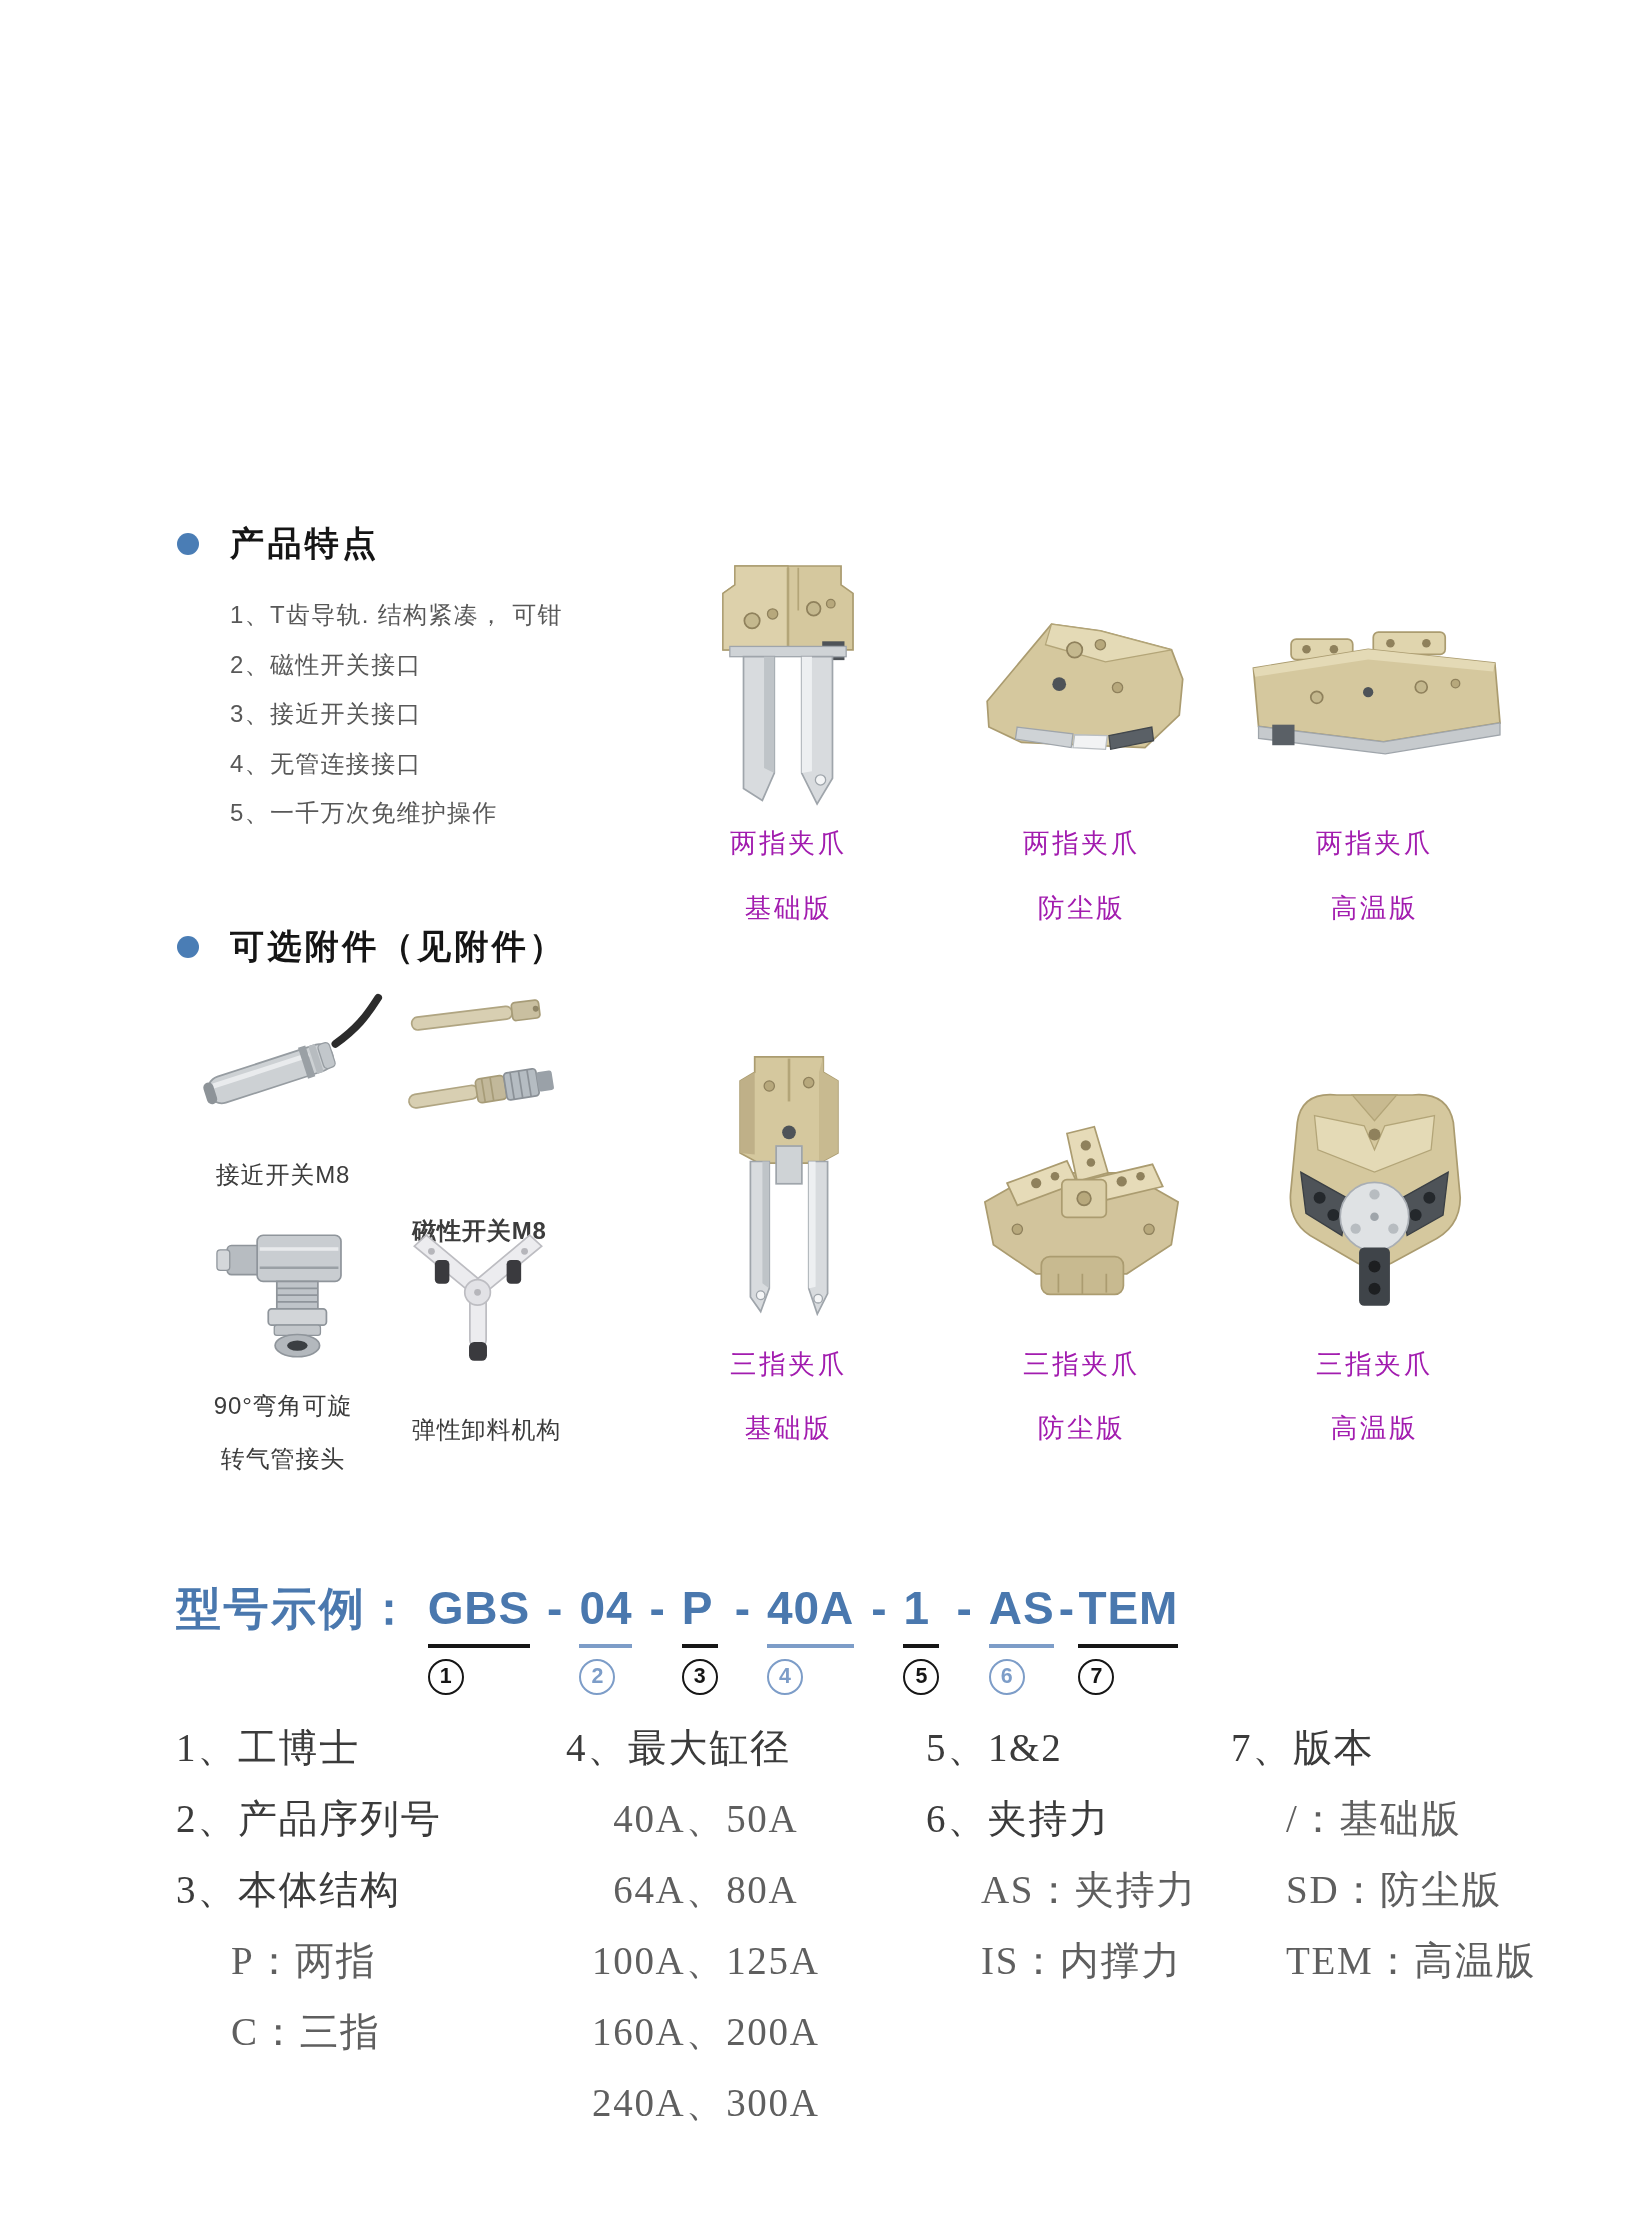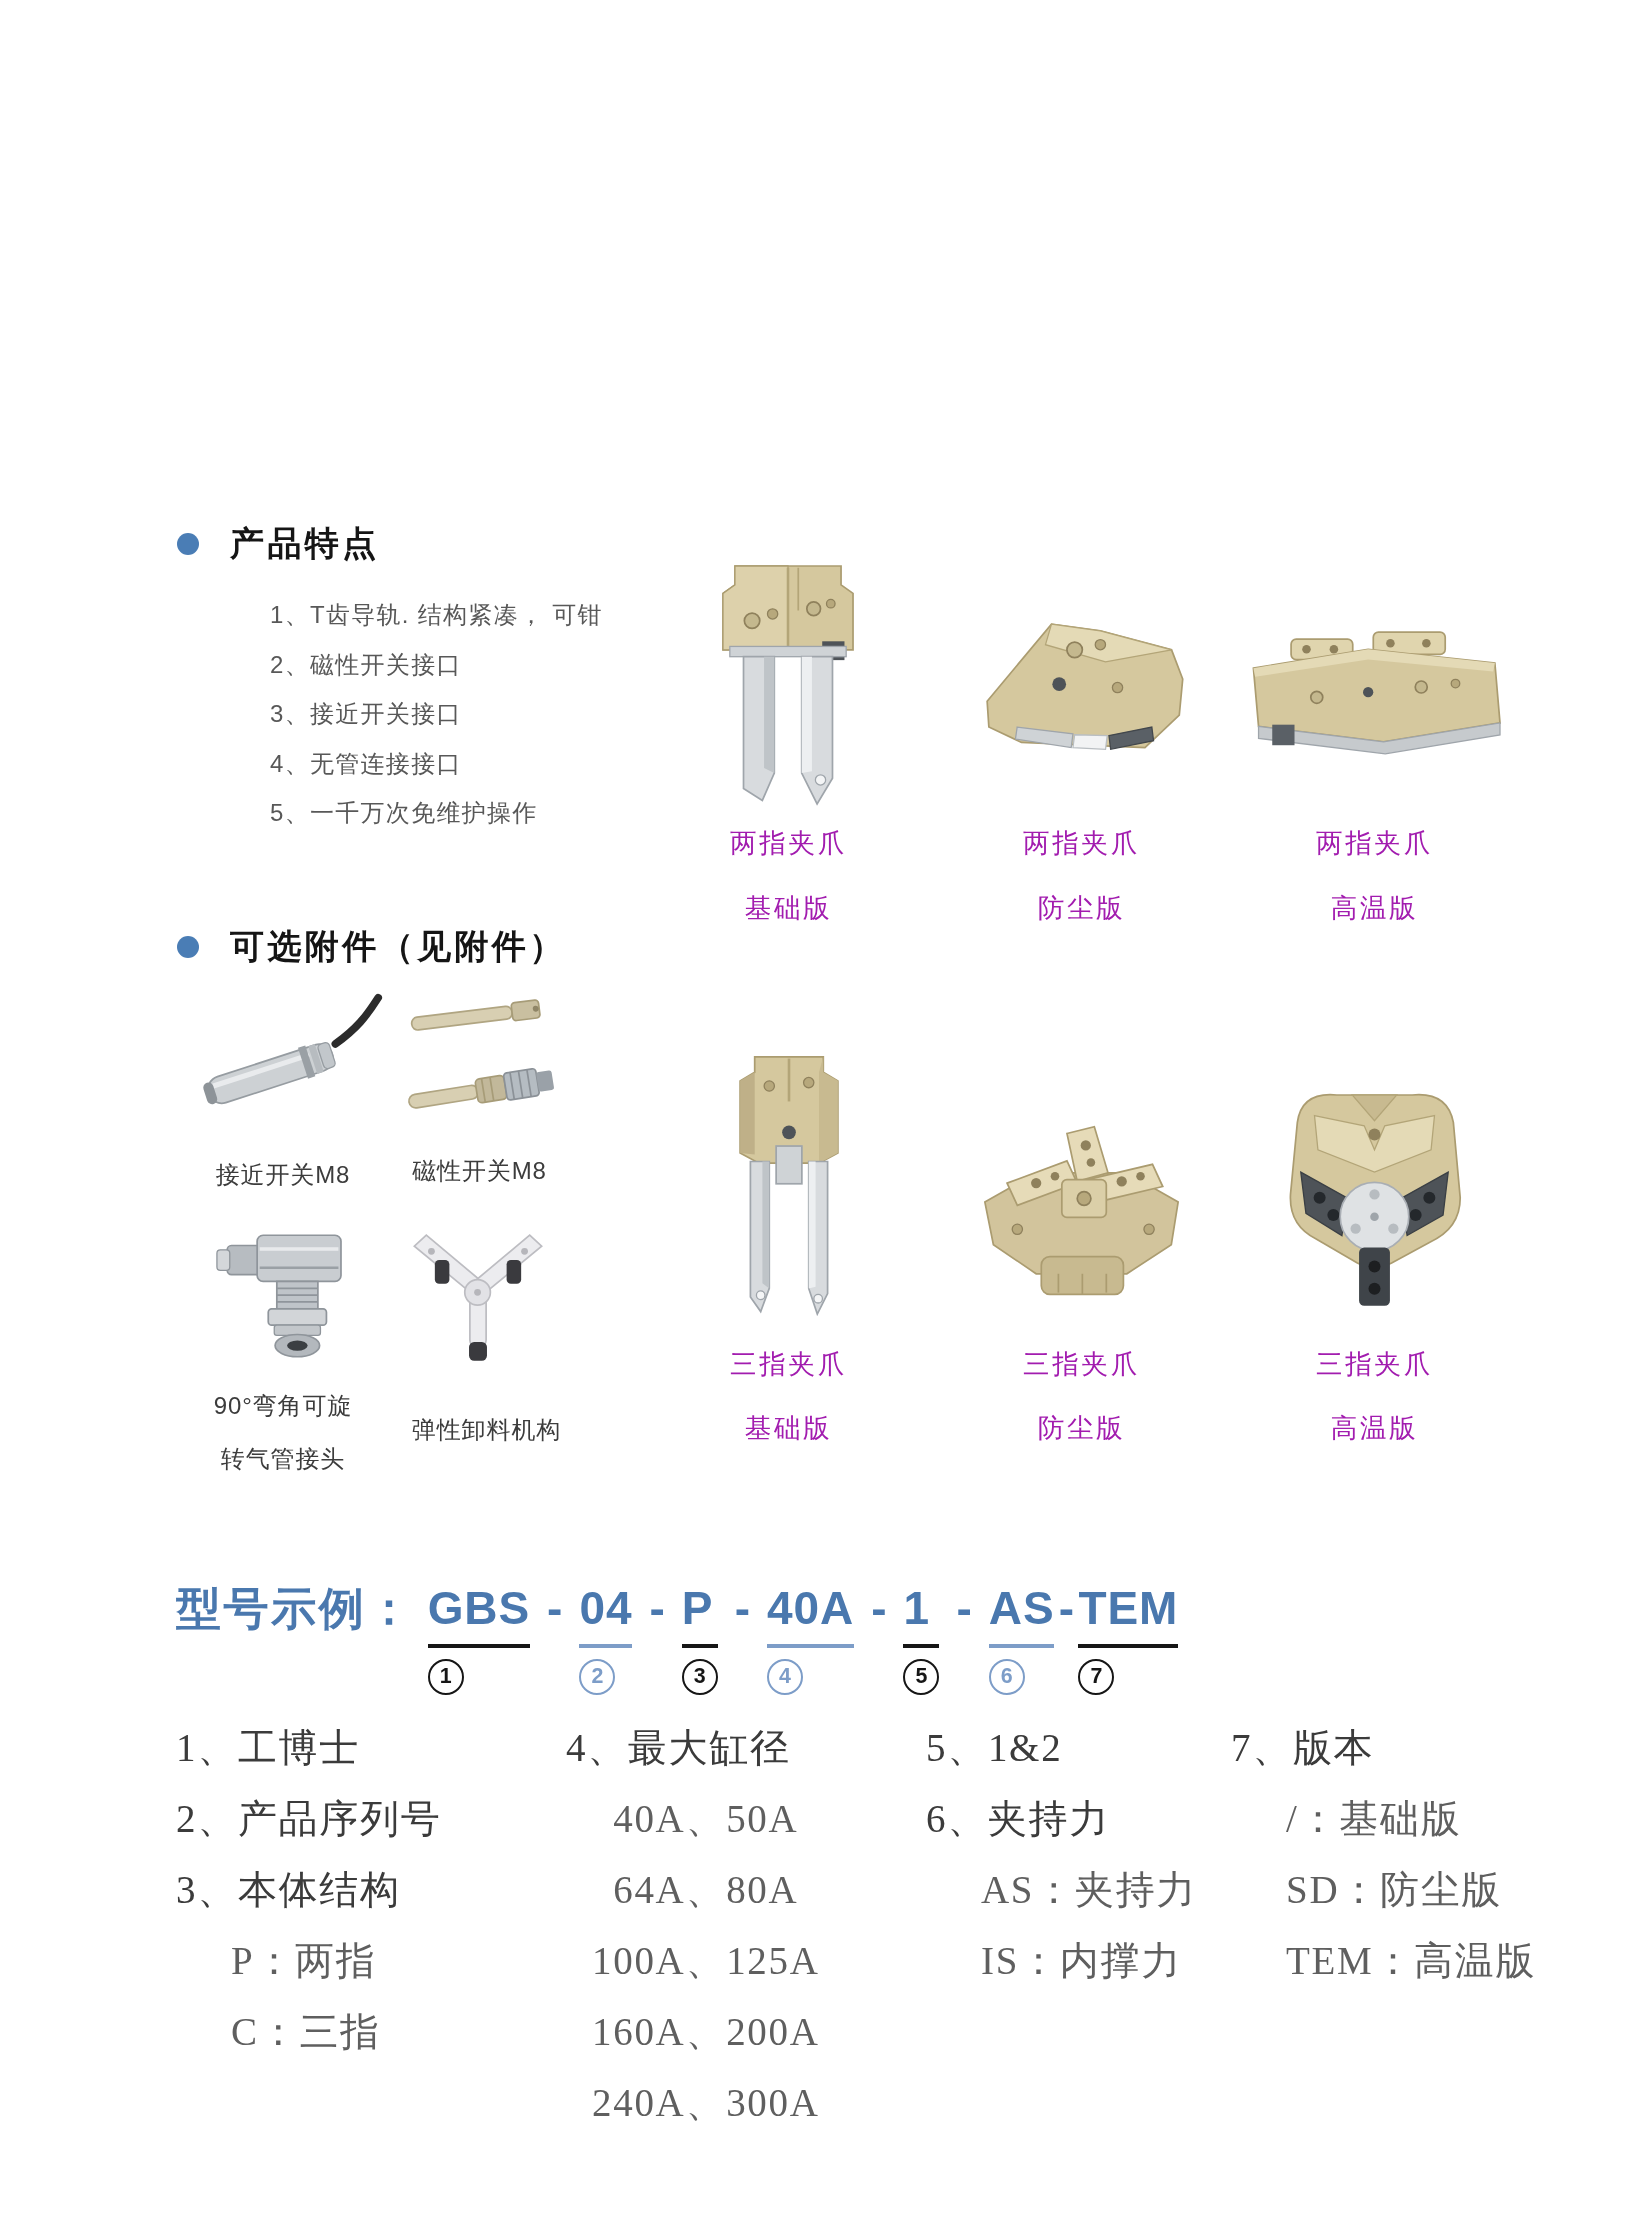--- a/index.html
+++ b/index.html
@@ -17,21 +17,21 @@
                color:#ffffff; letter-spacing:3px; }
 
   
   .sec-head { position:absolute; display:flex; align-items:center; }
   .sec-head .bullet { width:22px; height:22px; border-radius:50%; background:#4a7db5; margin-right:31px; flex:0 0 auto; }
   .sec-head h2 { font-size:34px; font-weight:bold; color:#151515; letter-spacing:3.4px; }
   #features-head { left:177px; top:521px; }
   #accessories-head { left:177px; top:924px; }
 
   
-  .feature-list { position:absolute; left:230px; top:600px; list-style:none;margin-left:40px; }
+  .feature-list { position:absolute; left:230px; top:600px; list-style:none; }
   .feature-list li { font-size:24px; color:#585858; letter-spacing:1.3px; line-height:29px; margin-bottom:20.6px; }
 
   
   .acc-img { position:absolute; }
   .acc-cap { position:absolute; font-size:24px; color:#3c3c3c; letter-spacing:0.9px; text-align:center; }
 
   
   .prod-img { position:absolute; }
   .prod-label { position:absolute; width:257px; text-align:center; font-size:26.6px; color:#a21caf; letter-spacing:2.6px; }
 
@@ -107,21 +107,21 @@
       <line x1="106" y1="112" x2="106" y2="140" stroke="#a79c78" stroke-width="2"></line>
       <rect x="122" y="110" width="38" height="32" rx="4" fill="#b5bcc2" stroke="#8b9197" stroke-width="2"></rect>
       <line x1="130" y1="110" x2="130" y2="142" stroke="#8b9197" stroke-width="2"></line>
       <line x1="140" y1="110" x2="140" y2="142" stroke="#8b9197" stroke-width="2"></line>
       <line x1="150" y1="110" x2="150" y2="142" stroke="#8b9197" stroke-width="2"></line>
       <rect x="160" y="115" width="18" height="23" rx="3" fill="#9aa1a8"></rect>
     </g>
   </svg>
 
   <div class="acc-cap" style="left:176px;top:1159px;width:214px;">接近开关M8</div>
-  <div class="acc-cap" style="left:381px;top:1155px;width:197px;">磁性开关M8</div>
+  <div class="acc-cap" style="left:381px;top:1215px;width:197px;font-weight:bold;">磁性开关M8</div>
 
   <svg class="acc-img" style="left:210px;top:1213px;" width="167" height="154" viewBox="0 0 195 180">
     <rect x="20" y="38" width="40" height="34" rx="5" fill="#b7bcc1" stroke="#8f959b" stroke-width="2"></rect>
     <rect x="8" y="43" width="15" height="24" rx="4" fill="#d4d7da" stroke="#8f959b" stroke-width="1.5"></rect>
     <rect x="55" y="26" width="98" height="54" rx="7" fill="#c9cdd1" stroke="#8f959b" stroke-width="2"></rect>
     <line x1="58" y1="42" x2="150" y2="42" stroke="#e8eaec" stroke-width="4"></line>
     <line x1="58" y1="64" x2="150" y2="64" stroke="#9aa0a5" stroke-width="3"></line>
     <rect x="78" y="80" width="48" height="32" fill="#bfc4c9" stroke="#8f959b" stroke-width="2"></rect>
     <line x1="78" y1="88" x2="126" y2="88" stroke="#8f959b" stroke-width="2"></line>
     <line x1="78" y1="96" x2="126" y2="96" stroke="#8f959b" stroke-width="2"></line>

